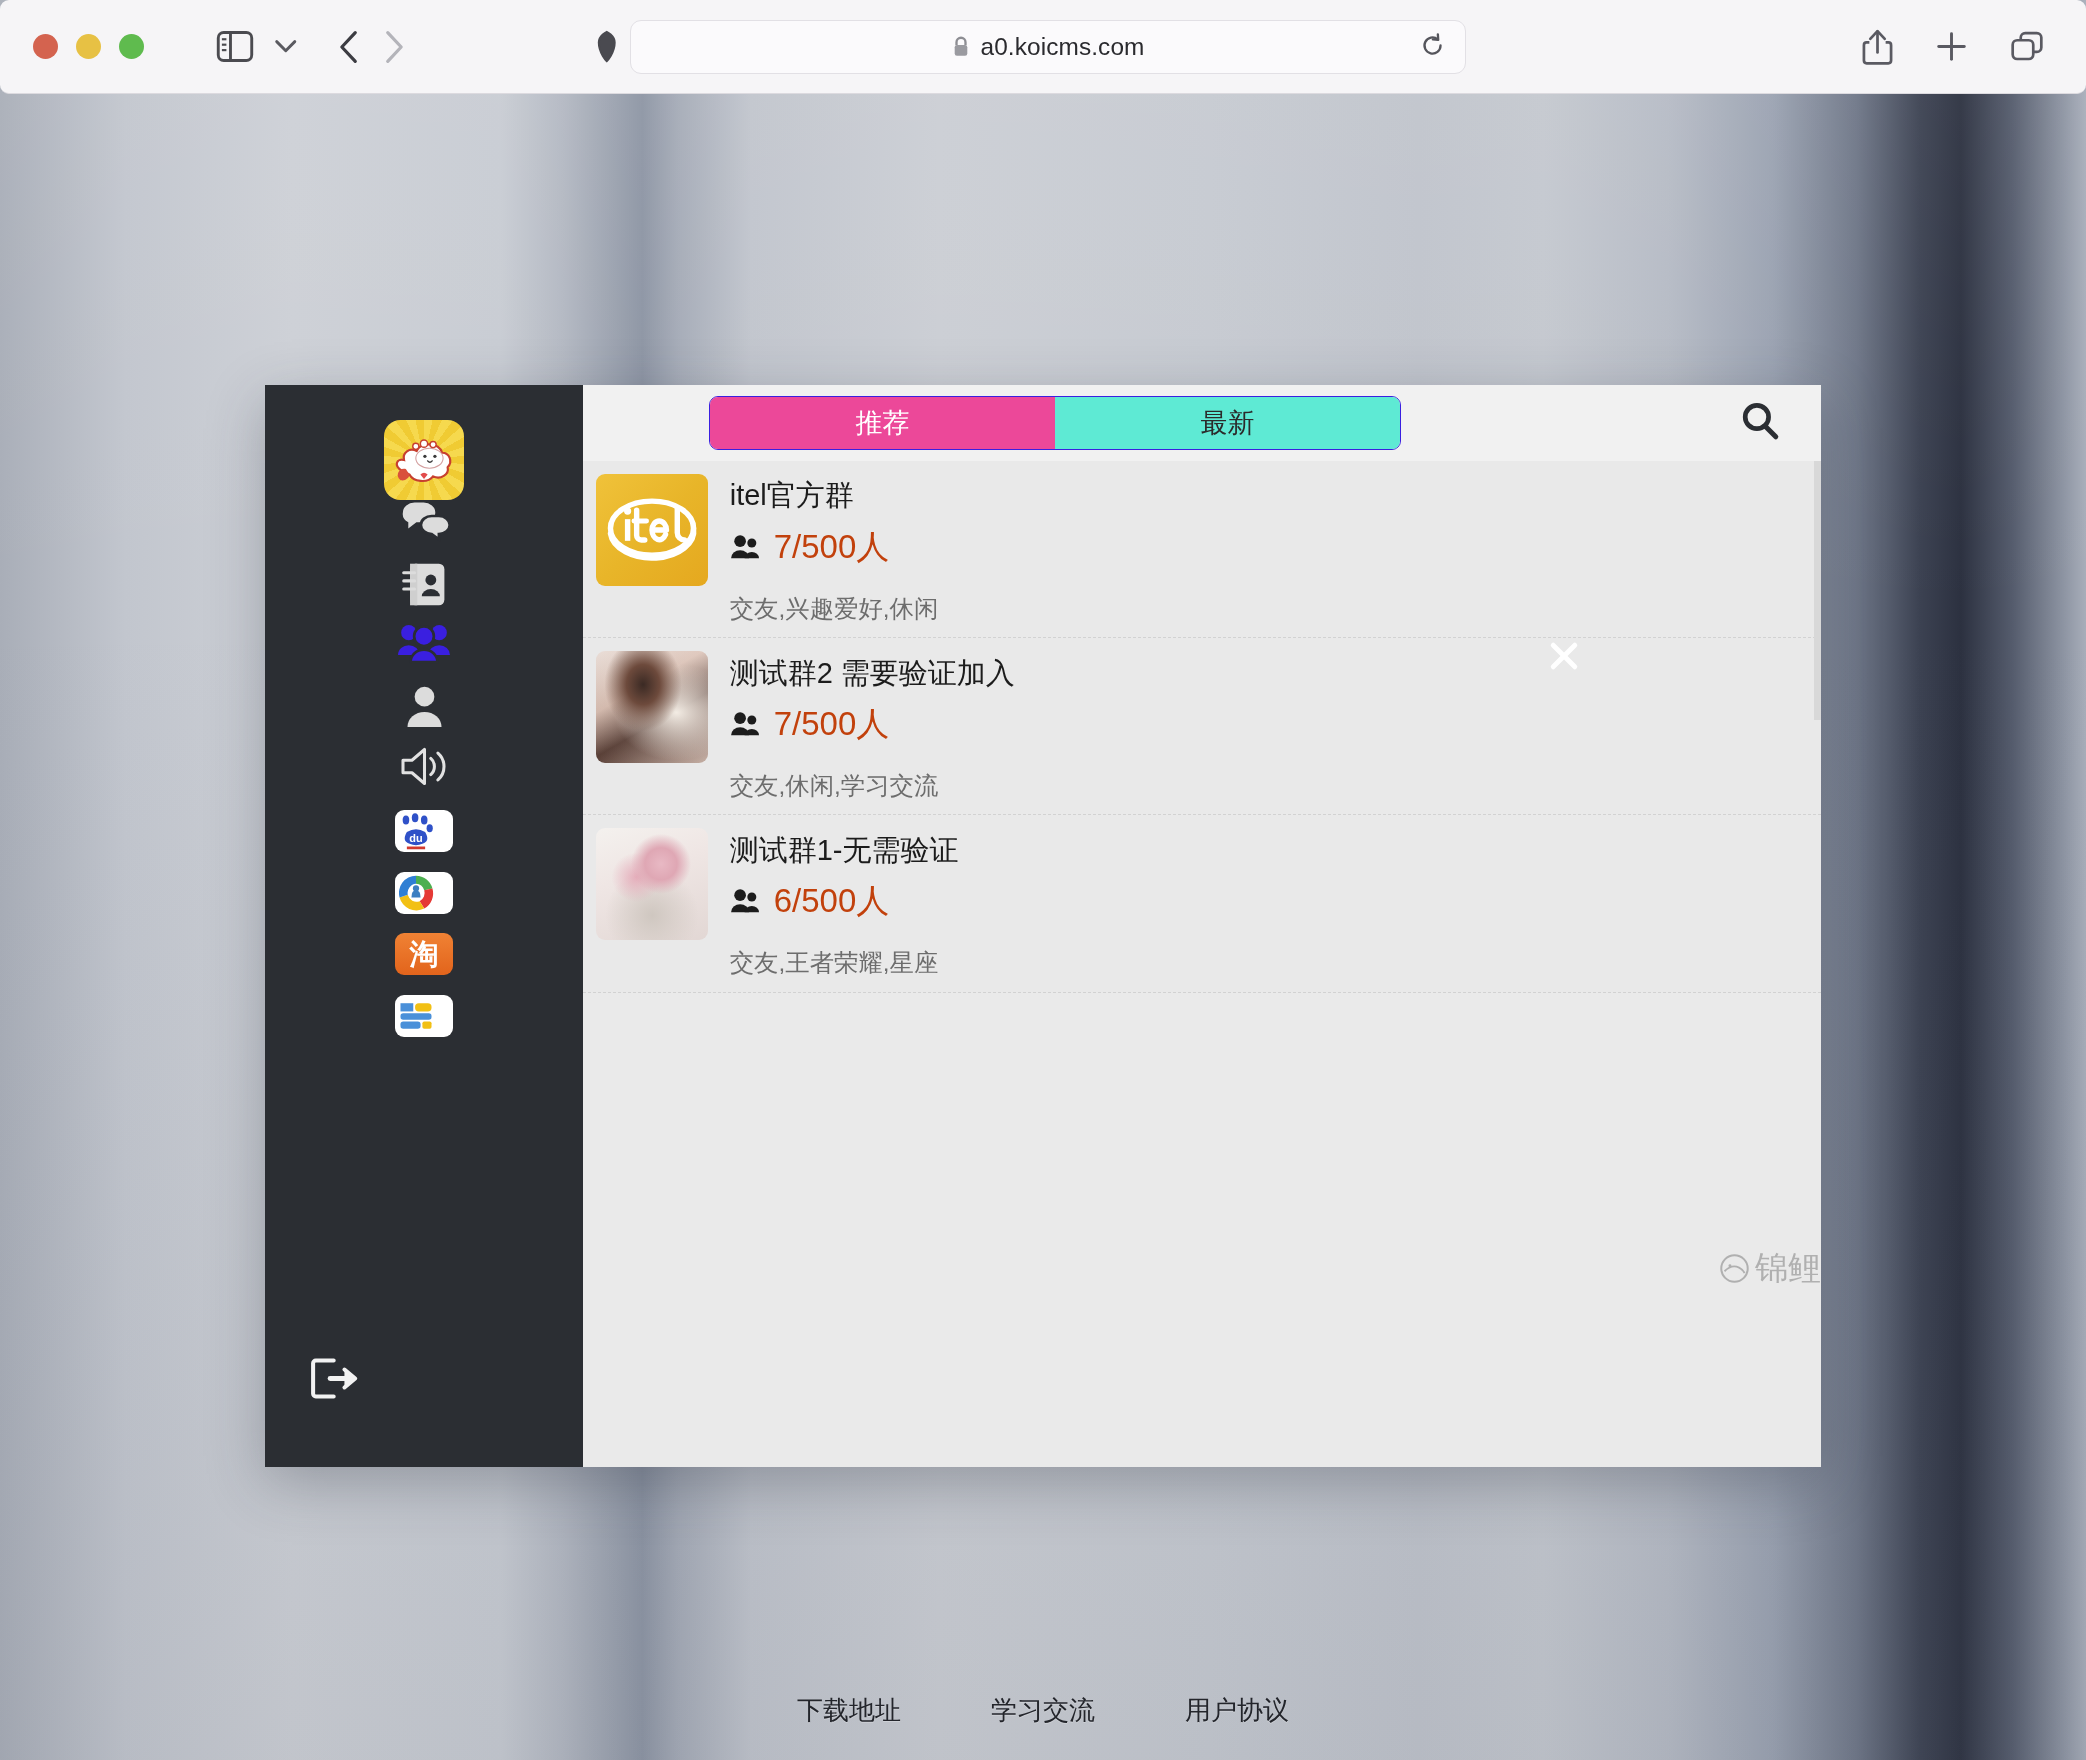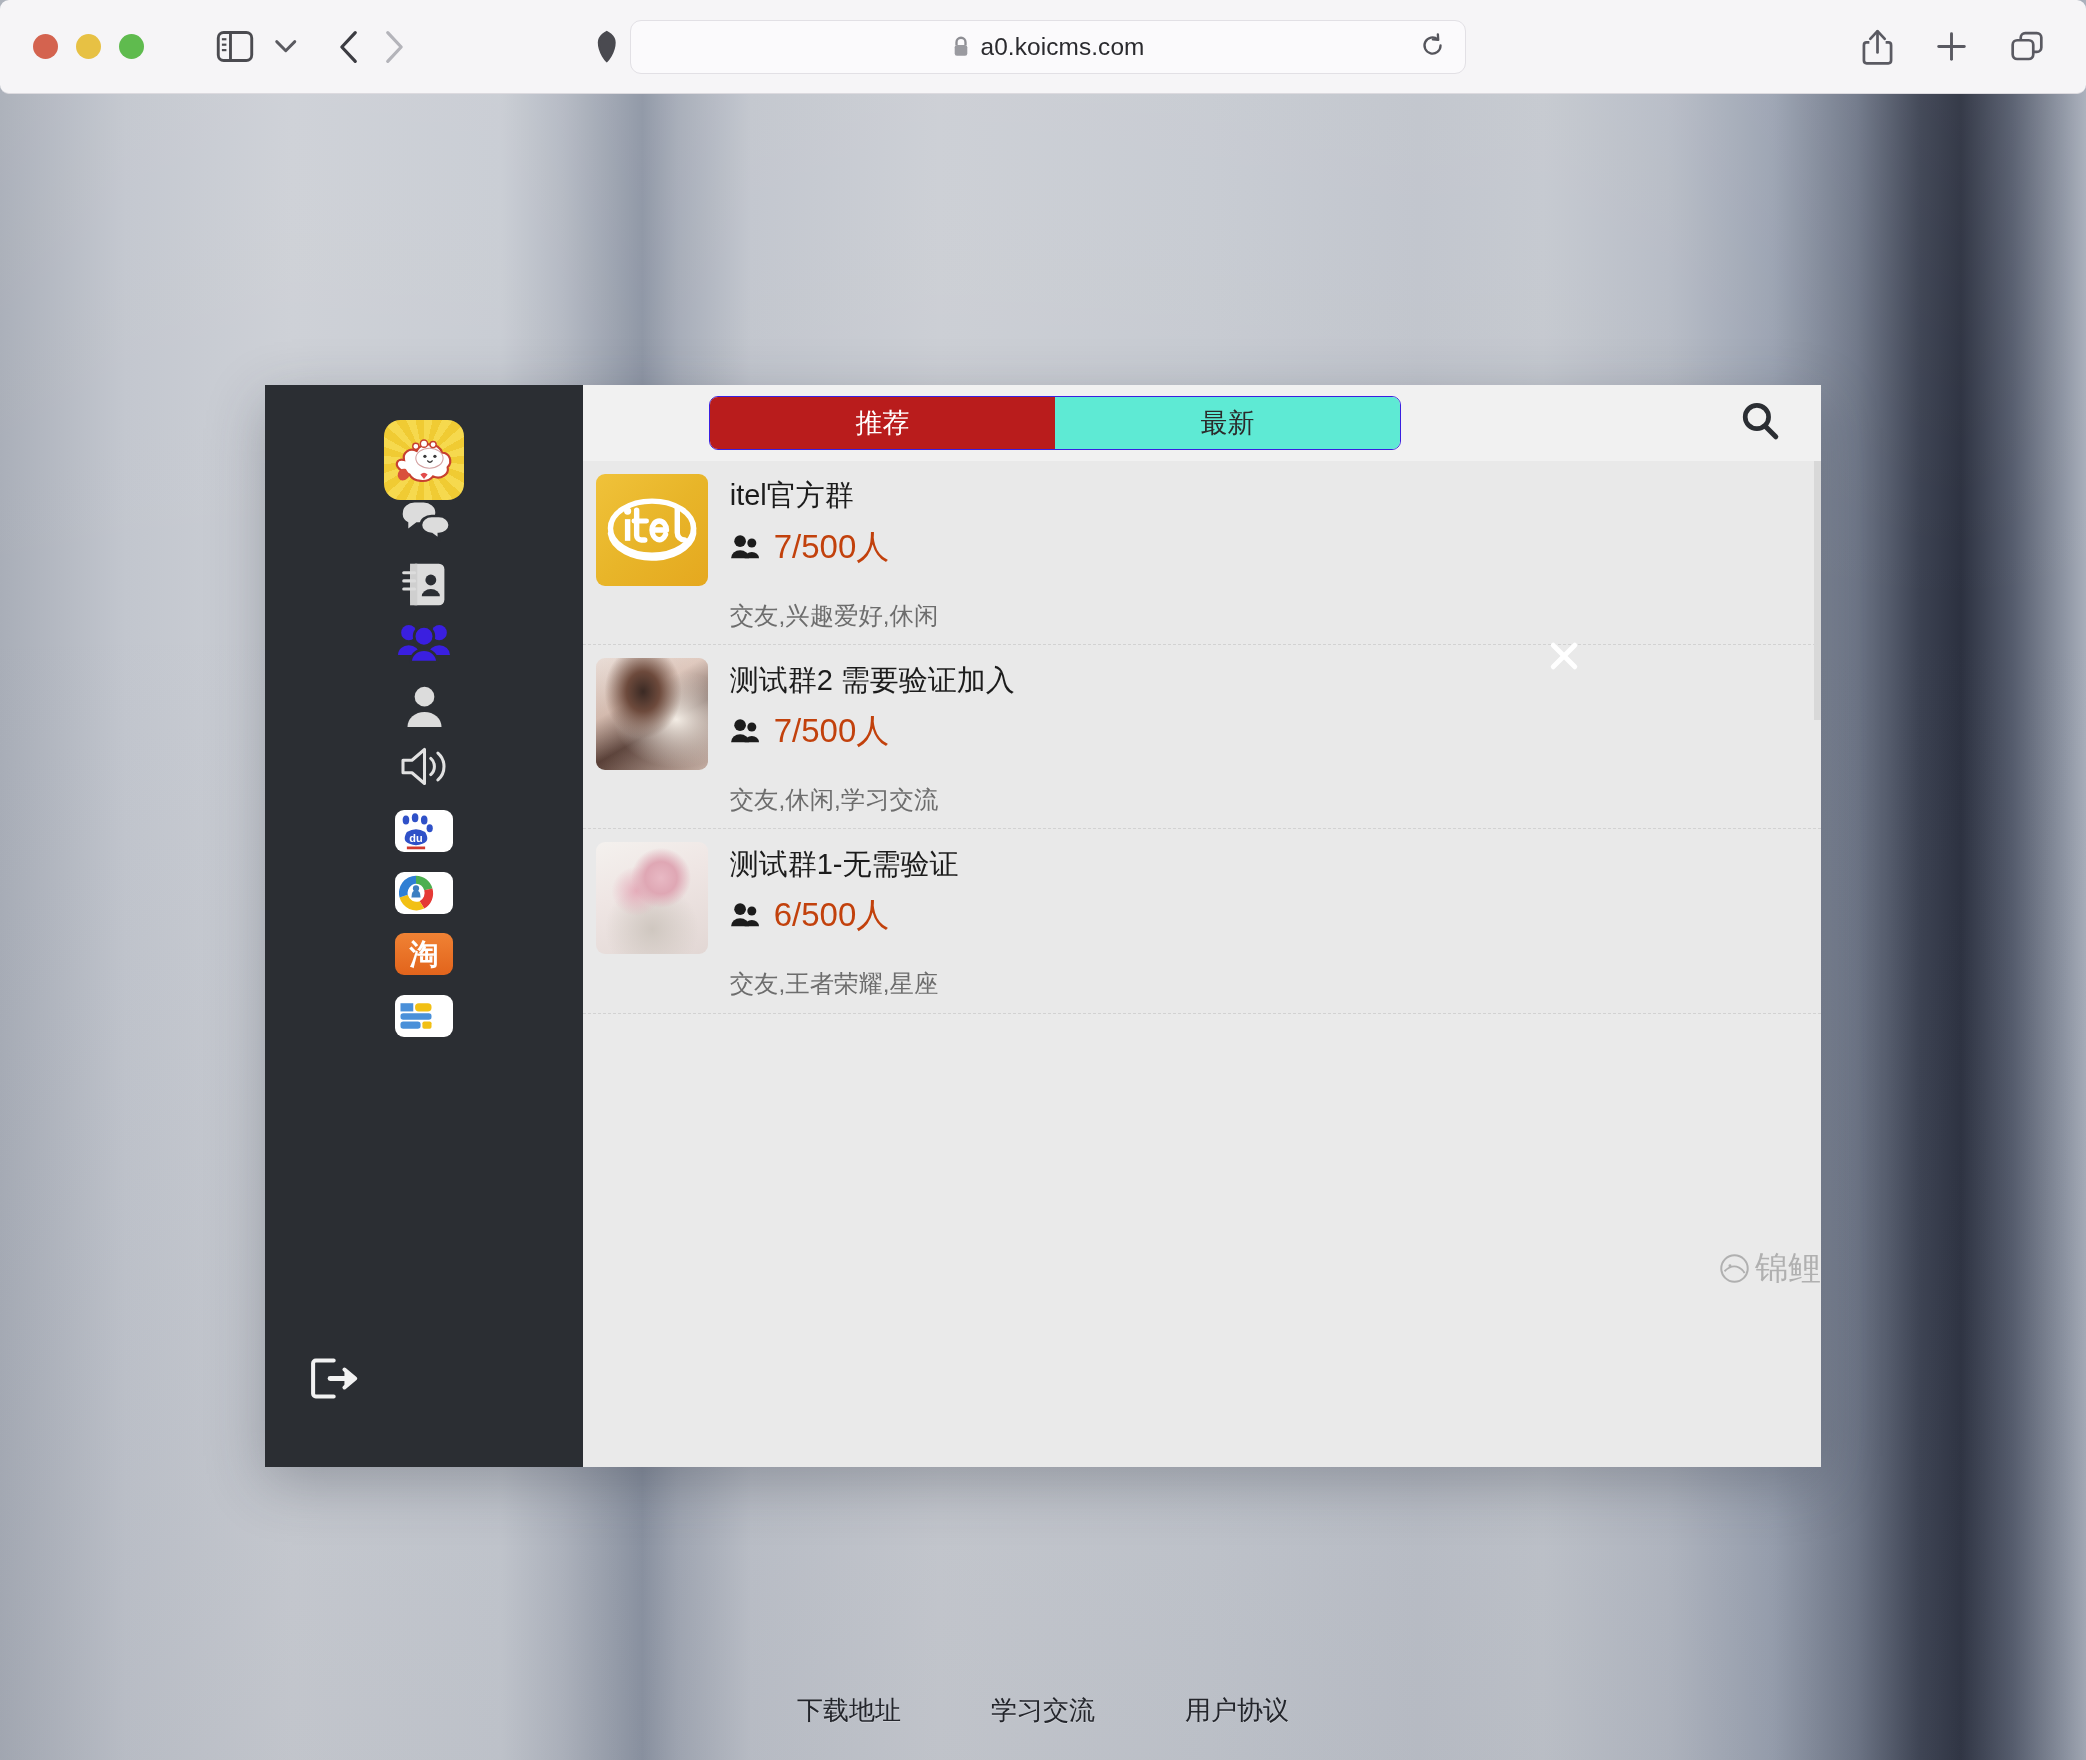--- a/index.html
+++ b/index.html
@@ -109,21 +109,21 @@
     border: 1.8px solid #3a1fe0; border-radius: 9px;
     display:flex; overflow:hidden;
   }
   .tab {
     flex: 1 1 50%;
     display:flex; align-items:center; justify-content:center;
     font-size: 27px; color: #2b2b2b;
     background: #5eead4;
     cursor: default;
   }
-  .tab.active { background: #b91c1c; color: #ffffff; }
+  .tab.active { background: #ec4899; color: #ffffff; }
   #search-btn { position:absolute; right: 38px; top: 50%; transform: translateY(-50%); }
 
   
   #group-list {
     position:absolute; left: 0; top: 76px; right: 0;
     background: #e9e9e9;
   }
   .group-item {
     position: relative;
     display:flex; align-items:flex-start;
@@ -139,21 +139,21 @@
   .g-body { margin-left: 22px; padding-top: 3.6px; }
   .g-title {
     font-size: 29px; font-weight: normal; color: #1c1c1c;
     line-height: 1.25; white-space: nowrap;
   }
   .g-count {
     display:flex; align-items:center; gap: 13px;
     margin-top: 11px; font-size: 33px; color: #c2410c;
   }
   .g-tags {
-    margin-top: 30px; font-size: 24.4px; color: #6d6d6d;
+    margin-top: 23px; font-size: 24.4px; color: #6d6d6d;
     white-space: nowrap;
   }
   #close-btn {
     position:absolute; right: 237px; top: 251px;
     width: 40px; height: 40px;
     display:flex; align-items:center; justify-content:center;
     cursor: default;
   }
   #watermark {
     position:absolute; right: 0px; top: 861px;

